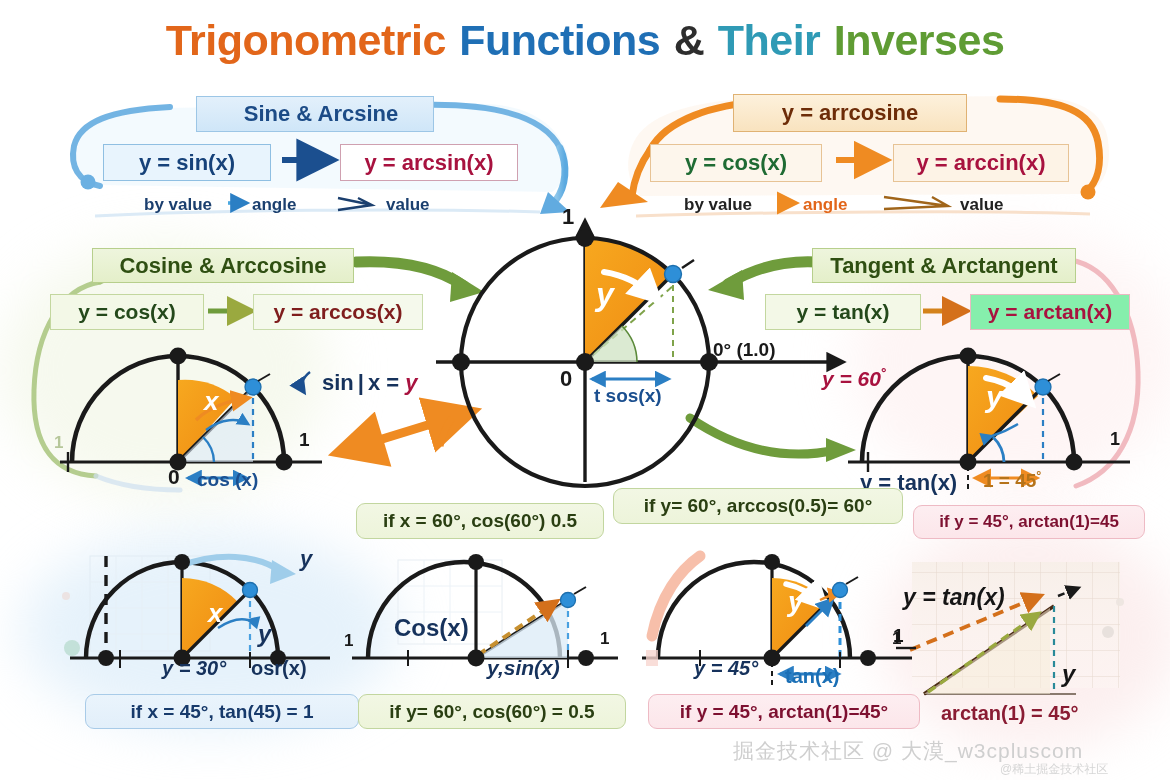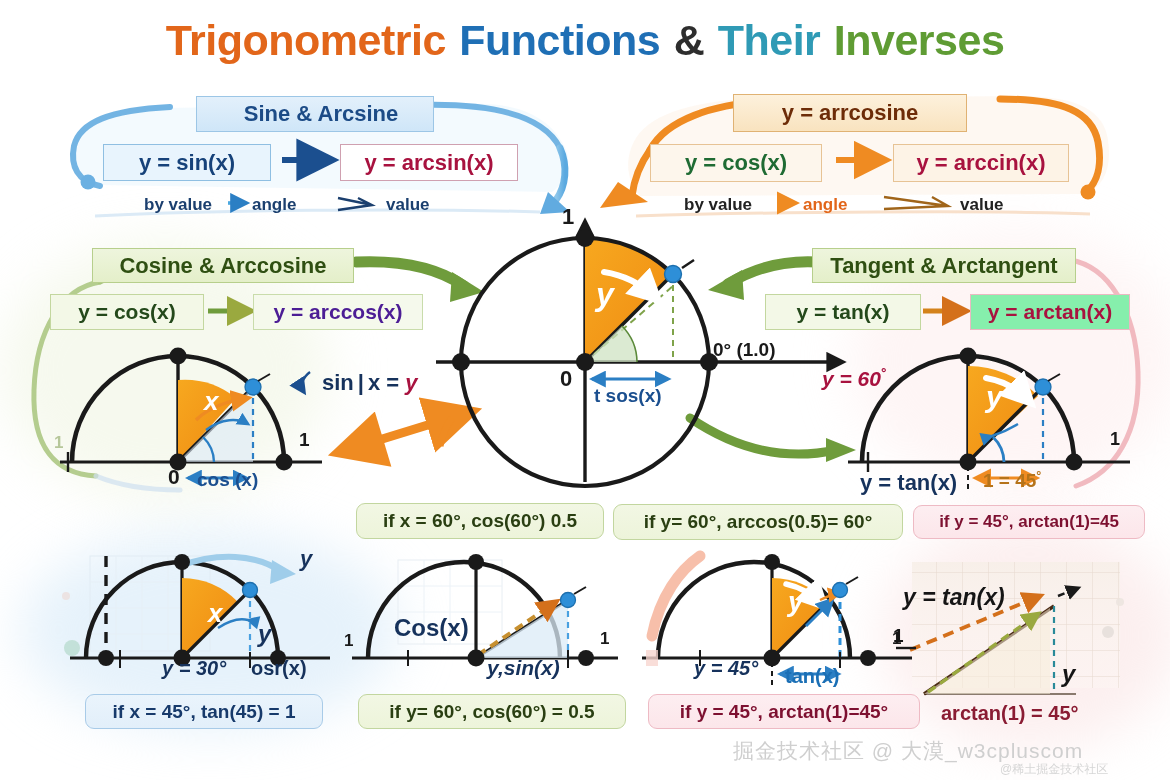--- a/index.html
+++ b/index.html
@@ -56,21 +56,21 @@
     background:#fdf3e6;border-color:#e7c395;color:#a8123f;
   }
   .chip-green-head{
     background:linear-gradient(180deg,#eef5dd,#e4efc9);
     border-color:#b7cf8c;color:#2f4f12;
   }
   .chip-green-box{
     background:#f3f8e7;border-color:#c3d79f;color:#24491b;
   }
   .chip-green-box-red{
-    background:#f5f9ec;border-color:#c9dcab;color:#4c1d95;
+    background:#f5f9ec;border-color:#c9dcab;color:#7f1d1d;
   }
   .chip-pink-box{
     background:#86efac;border-color:#eab9c2;color:#a8123f;
   }
 
   
   .pill{
     position:absolute;box-sizing:border-box;border-radius:9px;
     display:flex;align-items:center;justify-content:center;
     white-space:nowrap;font-weight:bold;border-width:1.4px;border-style:solid;
@@ -460,21 +460,21 @@
   <div class="lbl" style="left:983px;top:470px;font-size:19px;font-weight:bold;color:#b5731a;">
     <span>1 = 45</span><span class="sup">°</span>
   </div>
   <div class="lbl" style="left:1110px;top:430px;font-size:18px;font-weight:bold;color:#1a1a1a;">
     <span>1</span>
   </div>
 
   <div class="pill pill-green" style="left:356px;top:503px;width:248px;height:36px;font-size:19px;">
     <span>if x = 60°, cos(60°) 0.5</span>
   </div>
-  <div class="pill pill-green" style="left:613px;top:504px;width:290px;height:36px;font-size:19px;">
+  <div class="pill pill-green" style="left:613px;top:488px;width:290px;height:36px;font-size:19px;">
     <span>if y= 60°, arccos(0.5)= 60°</span>
   </div>
   <div class="pill pill-pink" style="left:913px;top:505px;width:232px;height:34px;font-size:17px;">
     <span>if y = 45°, arctan(1)=45</span>
   </div>
 
   <div class="lbl" style="left:208px;top:600px;font-size:26px;font-weight:bold;font-style:italic;color:#ffffff;">
     <span>x</span>
   </div>
   <div class="lbl" style="left:162px;top:658px;font-size:20px;font-weight:bold;color:#16325c;">
@@ -522,21 +522,21 @@
   <div class="lbl" style="left:1062px;top:662px;font-size:24px;font-weight:bold;font-style:italic;color:#151515;">
     <span>y</span>
   </div>
   <div class="lbl" style="left:941px;top:703px;font-size:20px;font-weight:bold;color:#8a1c33;">
     <span>arctan(1) = 45°</span>
   </div>
   <div class="lbl" style="left:893px;top:626px;font-size:19px;font-weight:bold;color:#151515;">
     <span>1</span>
   </div>
 
-  <div class="pill pill-blue" style="left:85px;top:694px;width:238px;height:35px;font-size:19px;">
+  <div class="pill pill-blue" style="left:85px;top:694px;width:274px;height:35px;font-size:19px;">
     <span>if x = 45°, tan(45) = 1</span>
   </div>
   <div class="pill pill-green" style="left:358px;top:694px;width:268px;height:35px;font-size:19px;">
     <span>if y= 60°, cos(60°) = 0.5</span>
   </div>
   <div class="pill pill-pink" style="left:648px;top:694px;width:272px;height:35px;font-size:19px;">
     <span>if y = 45°, arctan(1)=45°</span>
   </div>
 
   <div id="wm1">

